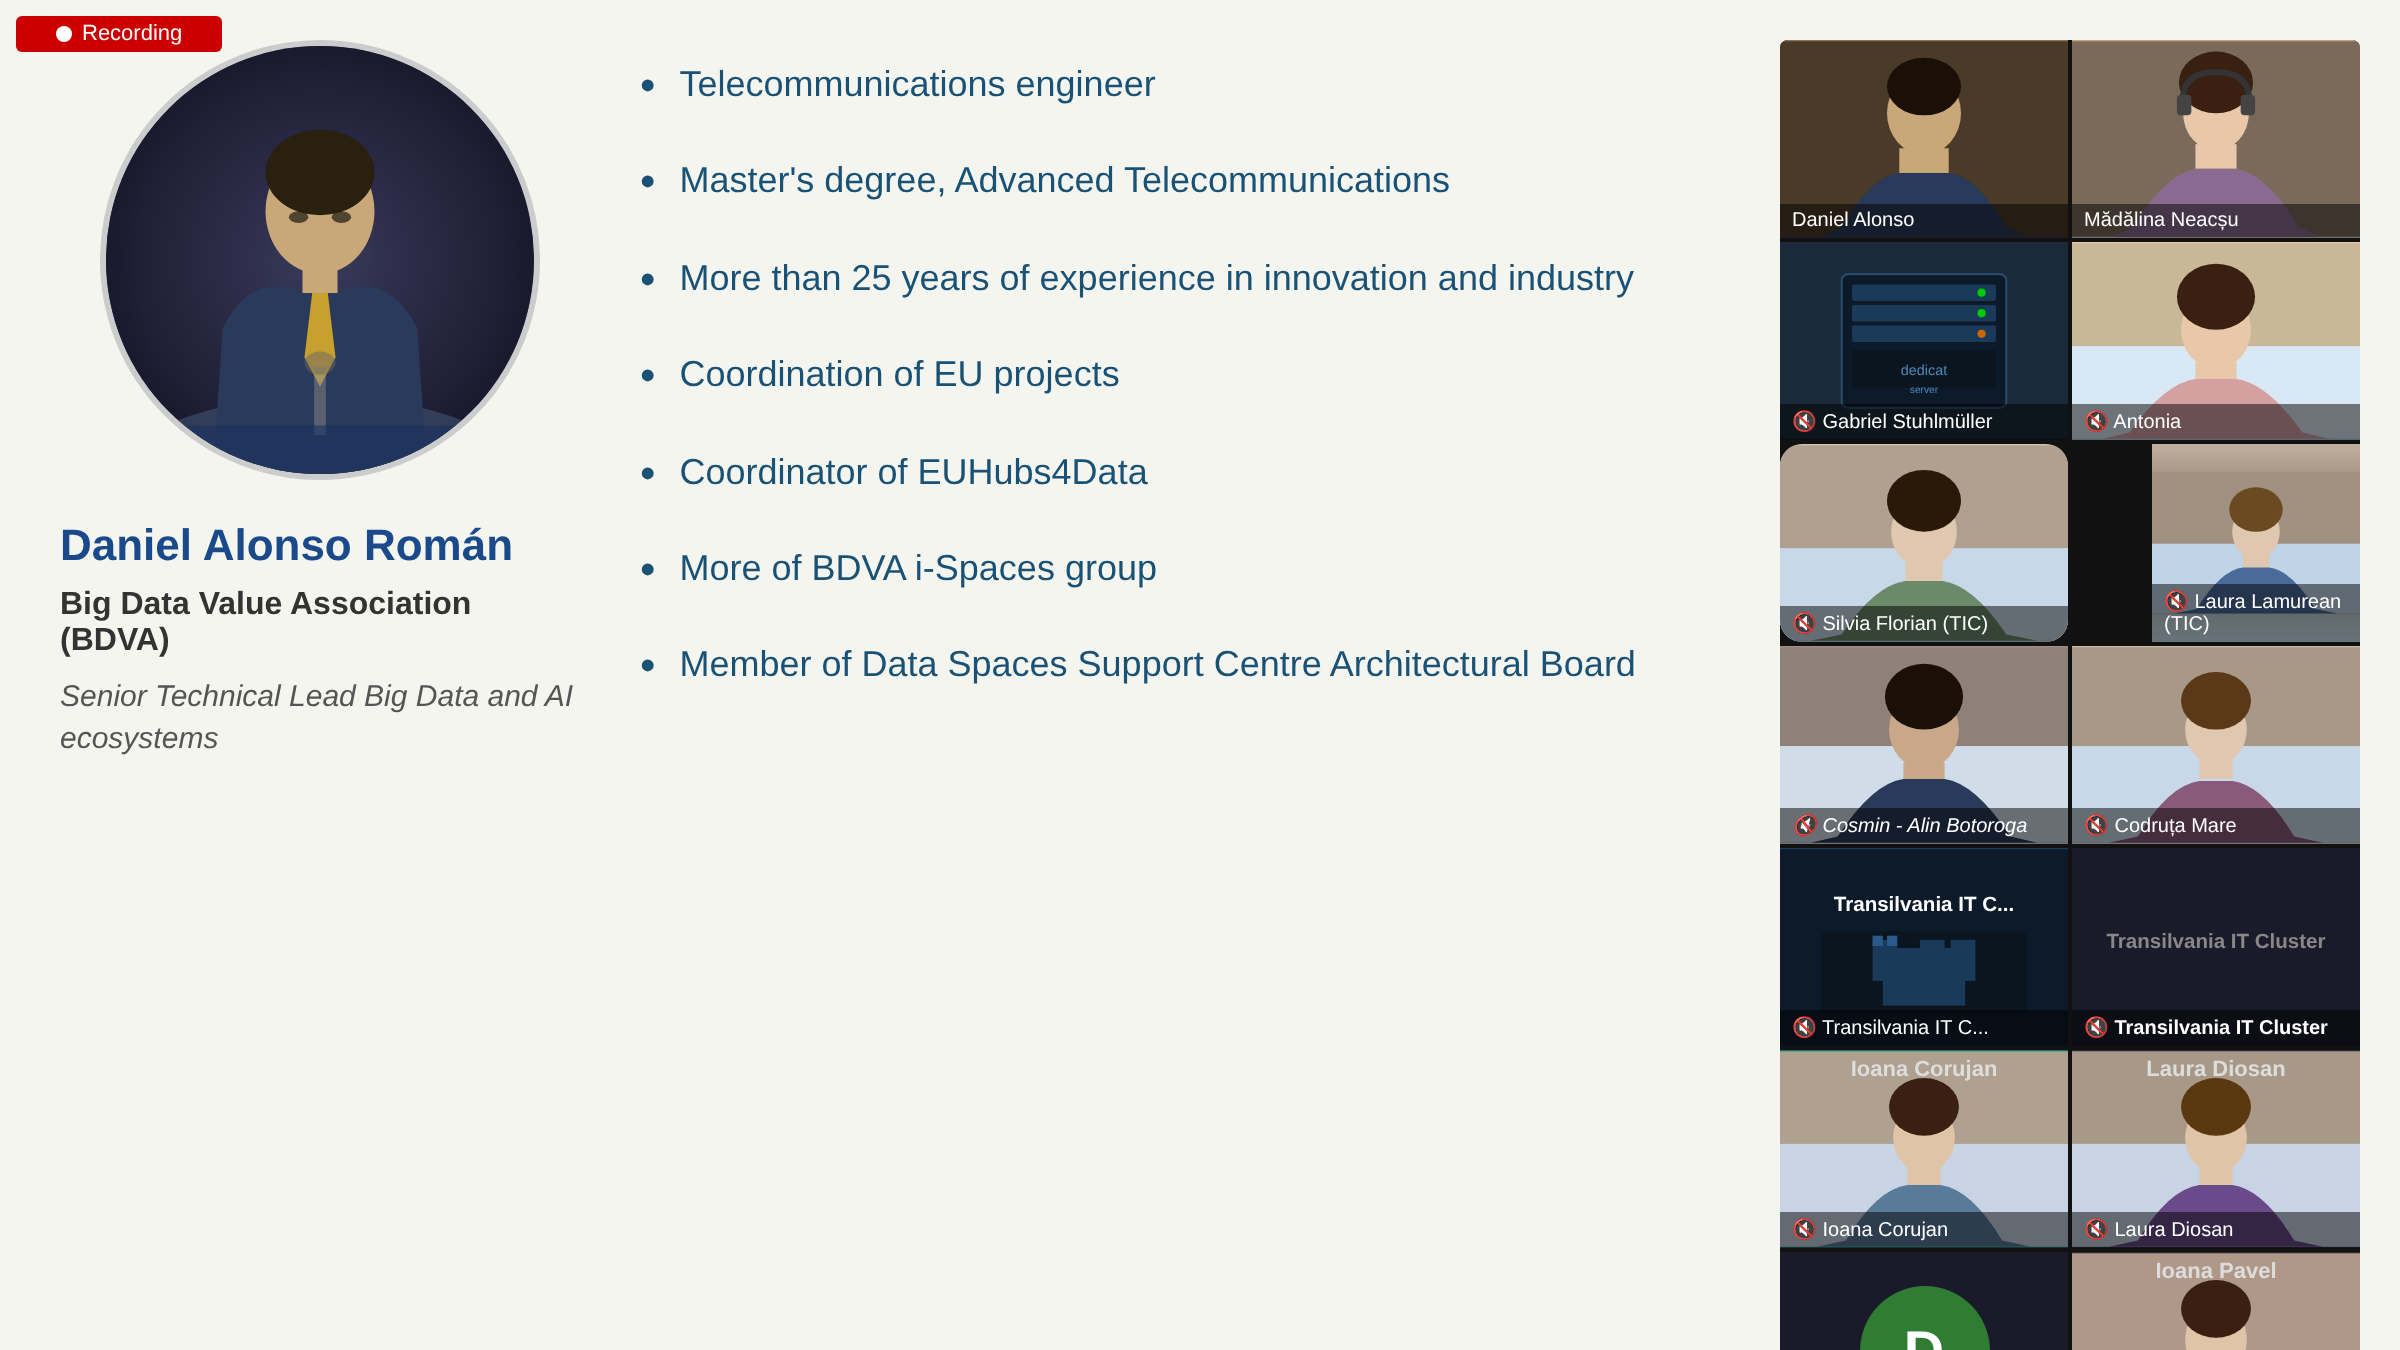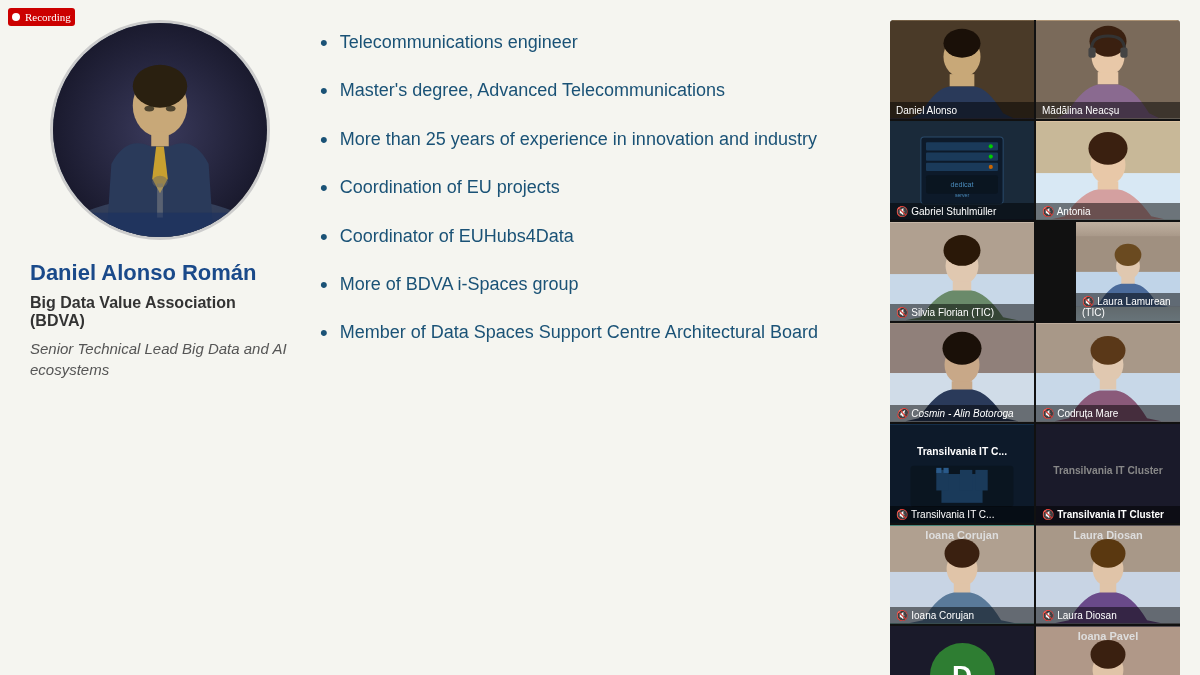--- a/index.html
+++ b/index.html
@@ -23,27 +23,26 @@
     }
 
     
     .recording-badge {
       position: absolute;
       top: 8px;
       left: 8px;
       background: #cc0000;
       color: white;
       font-size: 11px;
-      padding: 3px 4px;
+      padding: 3px 20px;
       border-radius: 3px;
       z-index: 100;
       display: flex;
       align-items: center;
       gap: 5px;
-      font-family: Liberation Serif, serif;
     }
     .recording-dot {
       width: 8px;
       height: 8px;
       background: white;
       border-radius: 50%;
     }
 
     
     .content-area {
@@ -190,20 +189,21 @@
       background: linear-gradient(180deg, #c8a882 0%, #9a7b5a 40%, #e8dcc8 100%);
     }
     .bg-server {
       background: linear-gradient(180deg, #1a2a3a 0%, #2c3e50 50%, #1a1a2e 100%);
     }
     .bg-woman2 {
       background: linear-gradient(180deg, #e8c8a8 0%, #c8a880 30%, #a8d4e8 100%);
     }
     .bg-woman3 {
       background: linear-gradient(180deg, #d4c4b4 0%, #b4a494 30%, #c8e4f0 100%);
+      border-radius: 11px;
     }
     .bg-woman4 {
       background: linear-gradient(180deg, #c0b0a0 0%, #908070 30%, #d0e8f4 100%);
       margin-left: 40px;
     }
     .bg-man2 {
       background: linear-gradient(180deg, #a09080 0%, #706050 30%, #e0e8f0 100%);
       font-style: italic;
     }
     .bg-woman5 {

